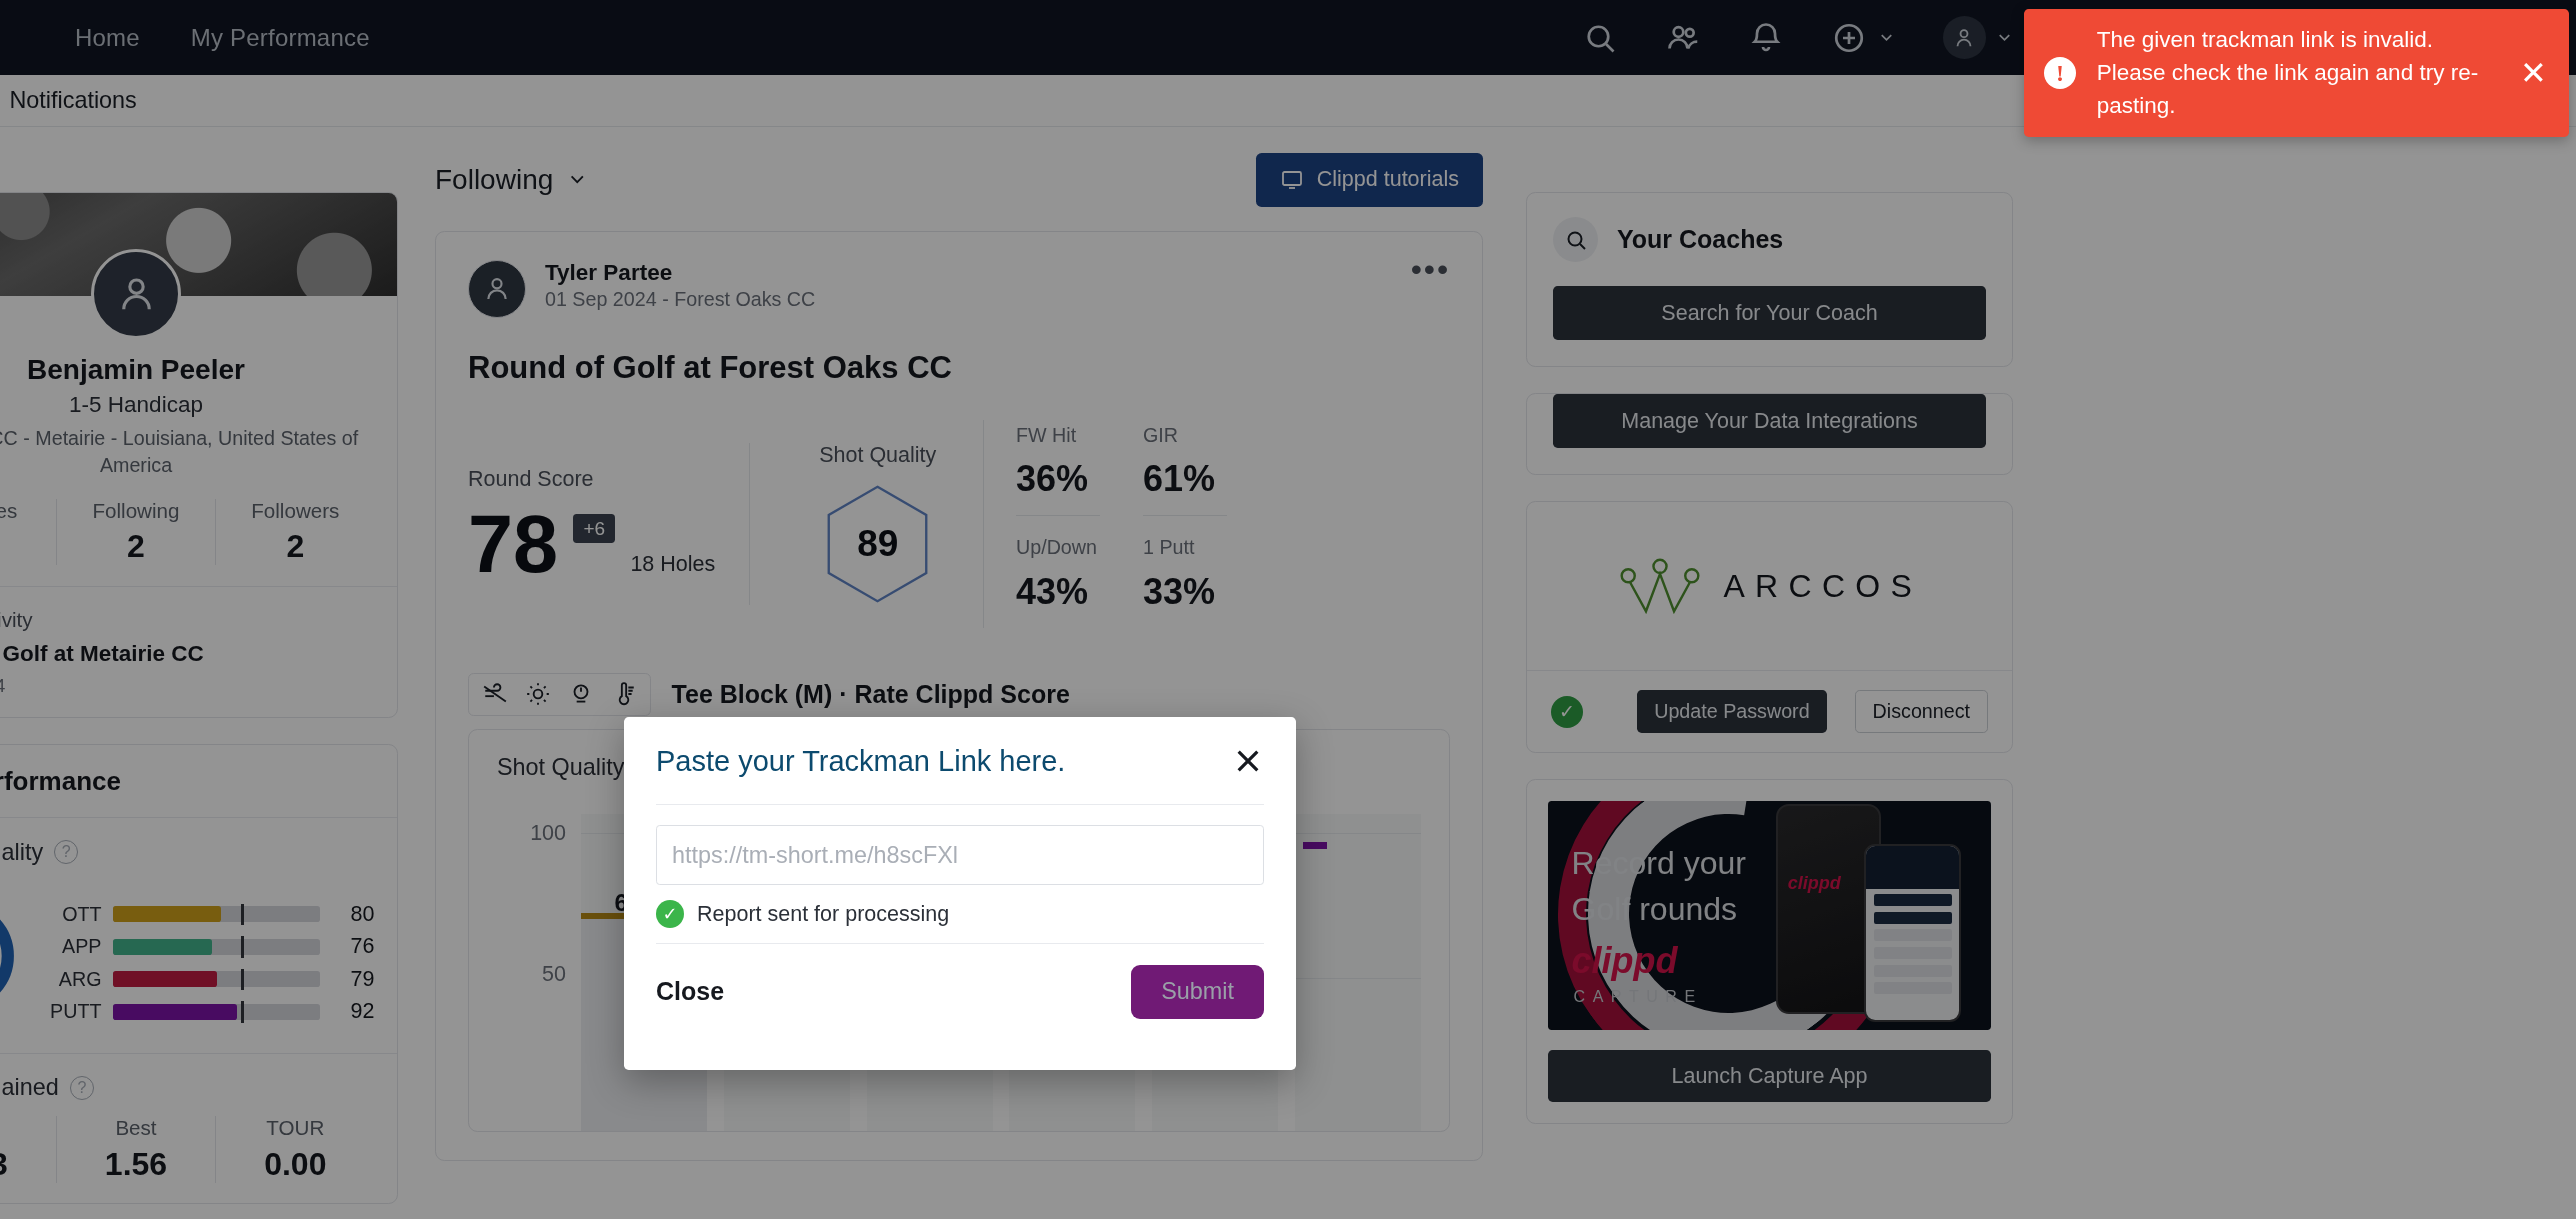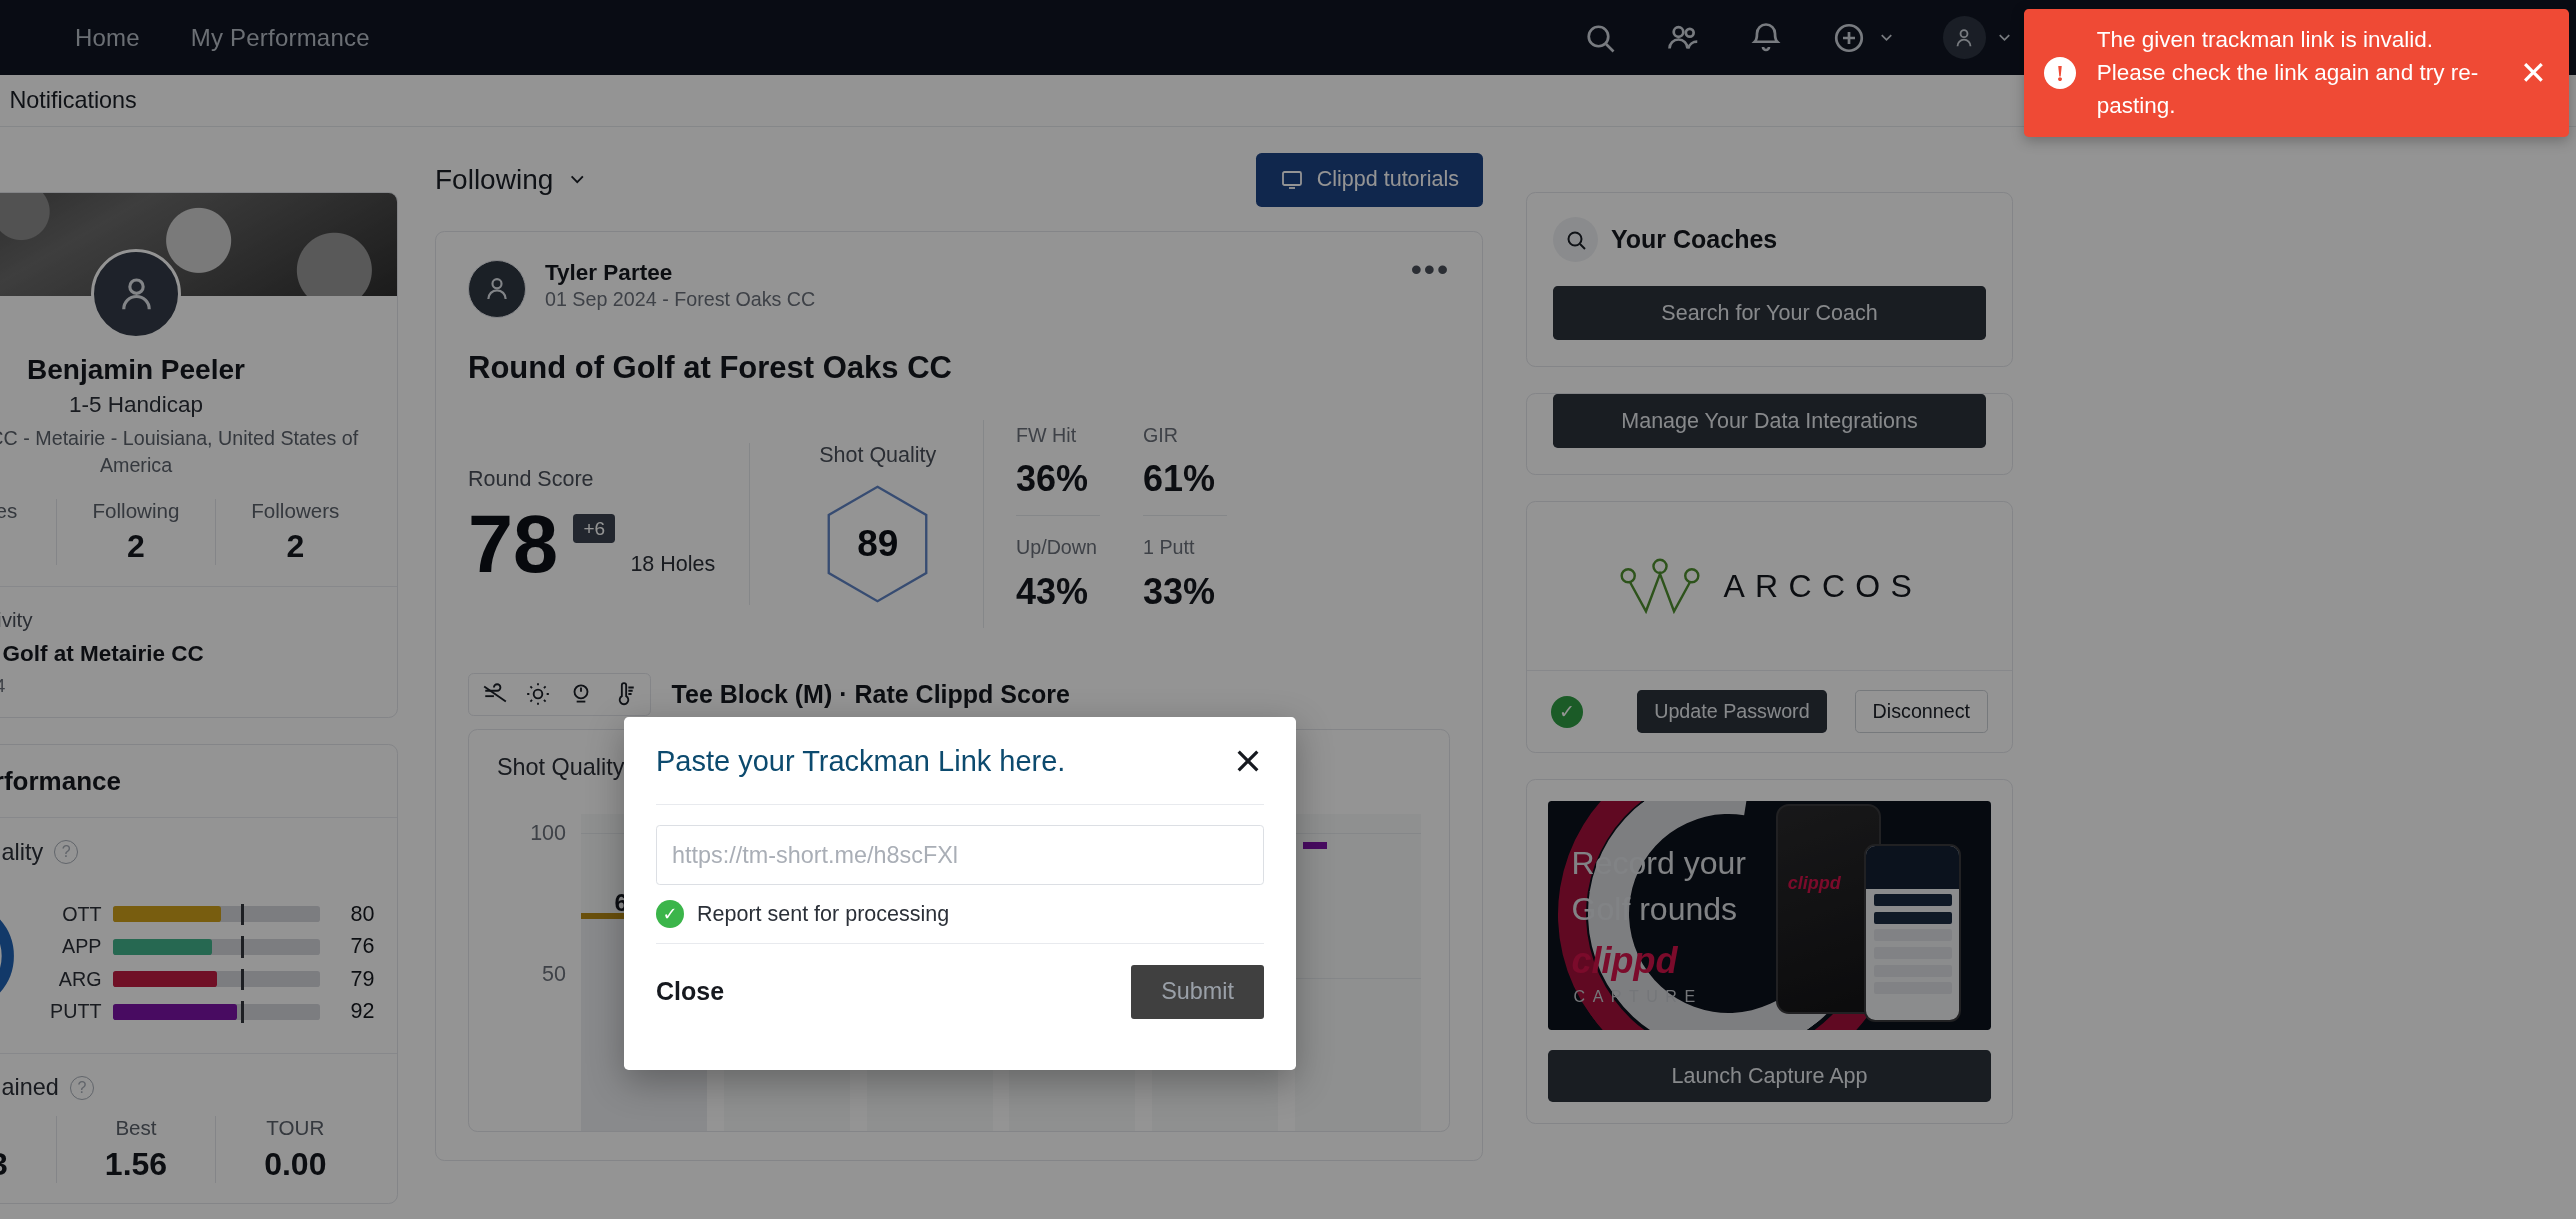--- a/index.html
+++ b/index.html
@@ -239,21 +239,21 @@
   .band { position: absolute; top: 0; bottom: 0; background: #f7f8f9; }
   .vbar { position: absolute; bottom: 0; background: #eceef1; }
   .vbar .cap { position: absolute; left: 0; right: 0; top: 0; height: 6.6px; }
   .barlabel { position: absolute; font-size: 24px; font-weight: 700; color: #16191f; }
 
   
   #right-col {
     position: absolute; left: 1526px; top: 64px; width: 487px;
   }
   .rc-head {
-    display: flex; align-items: center; gap: 13px; padding: 24px 26px;
+    display: flex; align-items: center; gap: 19px; padding: 24px 26px;
   }
   .rc-ico-circle {
     width: 45px; height: 45px; border-radius: 50%;
     background: #eef0f3; display: flex; align-items: center;
     justify-content: center; color: #1b1f27;
   }
   .rc-title { font-size: 25px; font-weight: 700; color: #16191f; }
   .dark-btn {
     display: block; width: calc(100% - 52px); margin: 0 26px 26px;
     background: #2b323c; color: #e9ecf0; border: none;
@@ -408,22 +408,22 @@
     display: flex; align-items: center;
     padding: 20.6px 32px 0;
   }
   .btn-close {
     background: none; border: none; font-size: 25px;
     font-weight: 700; color: #16191f; cursor: pointer;
     padding: 0;
     font-family: "Liberation Sans", sans-serif;
   }
   .btn-submit {
-    margin-left: auto; background: #404040; color: #9aa0a8;
-    border: none; border-radius: 3px; height: 54px;
+    margin-left: auto; background: #701a75; color: #9aa0a8;
+    border: none; border-radius: 9px; height: 54px;
     padding: 0 30px; font-size: 23.4px; cursor: pointer;
     font-family: "Liberation Sans", sans-serif;
   }
 </style>
 </head>
 <body>
 
 <div id="app">
 
   <div id="body">

